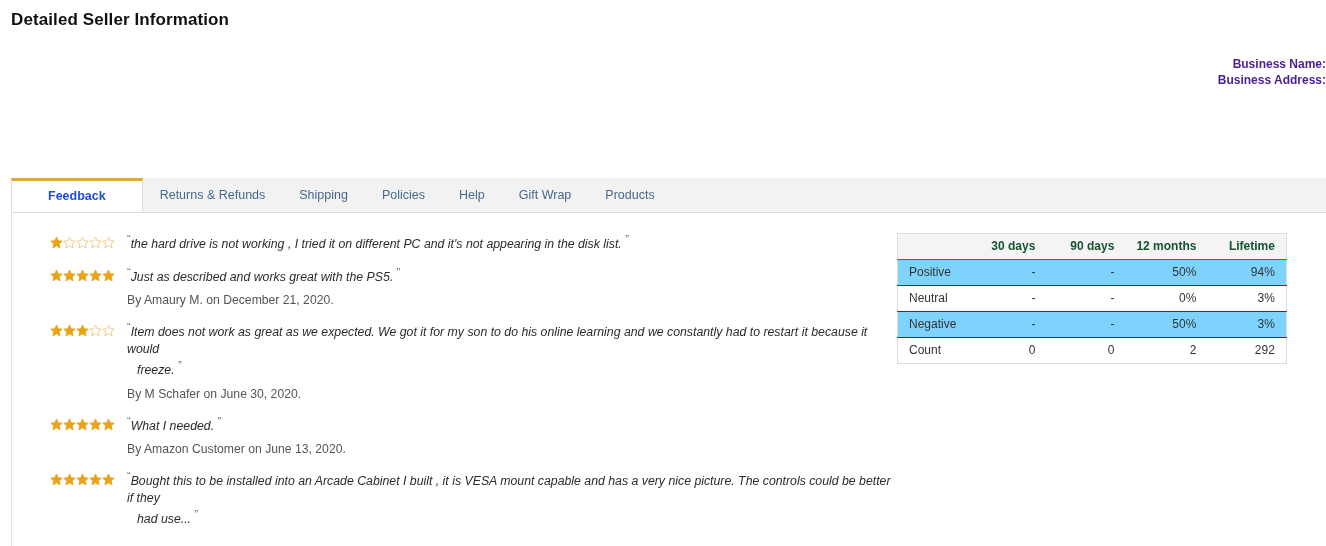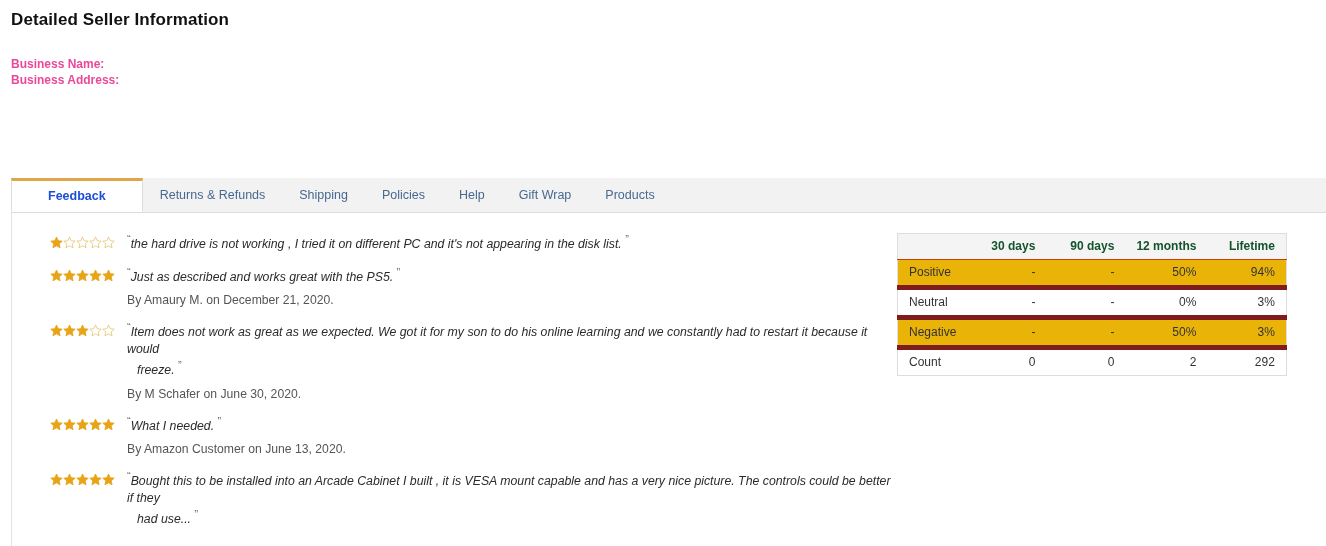--- a/index.html
+++ b/index.html
@@ -24,22 +24,23 @@
     font-size: 17px;
     font-weight: bold;
     color: #111111;
     letter-spacing: 0.1px;
     line-height: 18px;
   }
   .biz-block {
     margin-top: 27px;
     font-size: 12px;
     font-weight: bold;
-    color: #ec4899;
+    color: #4c1d95;
     line-height: 16.3px;
+    text-align: right;
   }
   .biz-row {
     white-space: nowrap;
   }
 
   
   .tab-strip {
     position: absolute;
     left: 11px;
     top: 178px;
@@ -191,29 +192,29 @@
     color: #333333;
     width: 62px;
     white-space: nowrap;
   }
   table.stats tbody td {
     text-align: right;
     min-width: 79px;
   }
   table.stats tbody tr.shade th,
   table.stats tbody tr.shade td {
-    background: #eab308;
+    background: #7dd3fc;
   }
   table.stats tbody tr.plain th,
   table.stats tbody tr.plain td {
     background: #ffffff;
   }
   table.stats tbody tr + tr th,
   table.stats tbody tr + tr td {
-    border-top: 5px solid #7f1d1d;
+    border-top: 1px solid #7f1d1d;
   }
   .v-pos { color: #4f8a42; }
   .v-neu { color: #555555; }
   .v-neg { color: #c5504d; }
   .v-dash { color: #8a8a8a; }
   .v-count { color: #333333; }
 </style>
 </head>
 <body>
 

